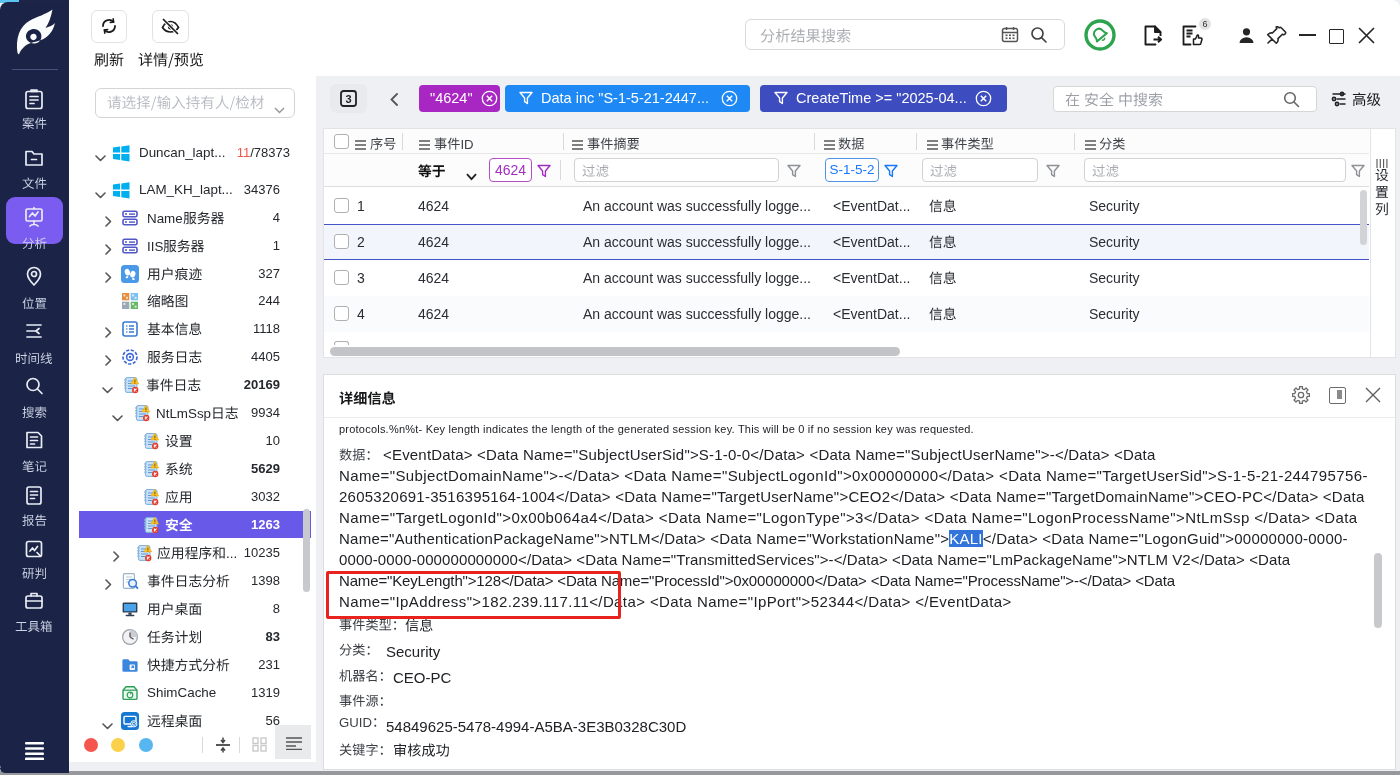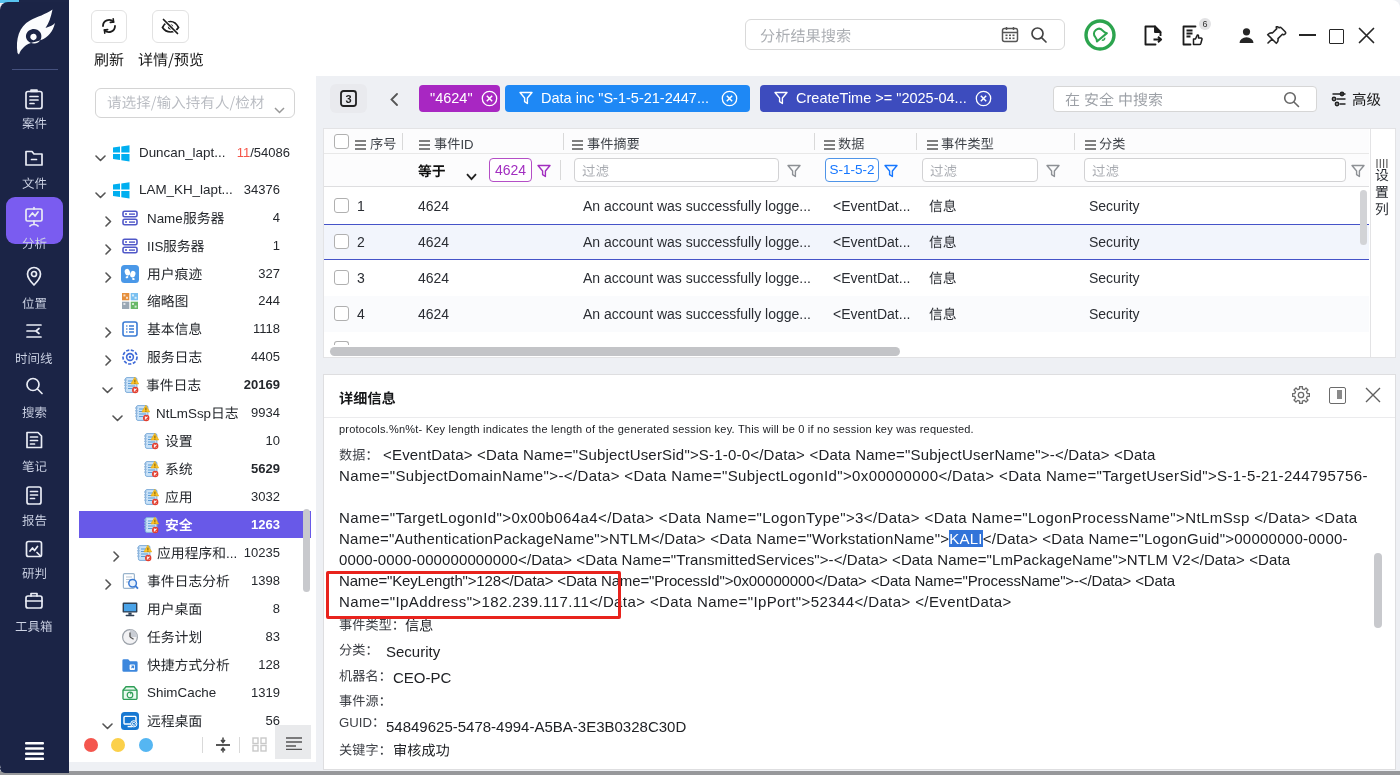--- a/index.html
+++ b/index.html
@@ -176,21 +176,21 @@
       </svg></div>
 <div style="position:absolute;left:112px;top:144px;width:18px;height:18px"><svg width="18" height="18" viewBox="0 0 18 18" xmlns="http://www.w3.org/2000/svg">
         <g fill="#00aff0">
           <polygon points="1,3.6 8,2.6 8,8.6 1,8.6"></polygon>
           <polygon points="9.3,2.4 17.5,1.2 17.5,8.6 9.3,8.6"></polygon>
           <polygon points="1,10 8,10 8,16 1,15"></polygon>
           <polygon points="9.3,10 17.5,10 17.5,17.4 9.3,16.2"></polygon>
         </g>
       </svg></div>
 <div style="position:absolute;left:139px;top:144.5px;font-size:13.4px;color:#25282d;white-space:nowrap;font-weight:400">Duncan_lapt...</div>
-<div style="position:absolute;left:0px;top:145px;left:auto;right:1110px;font-size:13px;white-space:nowrap"><span style="color:#f5564a">11</span><span style="color:#25282d">/54086</span></div>
+<div style="position:absolute;left:0px;top:145px;left:auto;right:1110px;font-size:13px;white-space:nowrap"><span style="color:#f5564a">11</span><span style="color:#25282d">/78373</span></div>
 <div style="position:absolute;left:95px;top:186px;width:11px;height:9px"><svg width="11" height="9" viewBox="0 0 11 9" fill="none" stroke="#555" stroke-width="1.6" stroke-linecap="round" stroke-linejoin="round" xmlns="http://www.w3.org/2000/svg">
         <path d="M1 2 l4.5 4.5 L10 2"></path>
       </svg></div>
 <div style="position:absolute;left:112px;top:181px;width:18px;height:18px"><svg width="18" height="18" viewBox="0 0 18 18" xmlns="http://www.w3.org/2000/svg">
         <g fill="#00aff0">
           <polygon points="1,3.6 8,2.6 8,8.6 1,8.6"></polygon>
           <polygon points="9.3,2.4 17.5,1.2 17.5,8.6 9.3,8.6"></polygon>
           <polygon points="1,10 8,10 8,16 1,15"></polygon>
           <polygon points="9.3,10 17.5,10 17.5,17.4 9.3,16.2"></polygon>
         </g>
@@ -472,30 +472,30 @@
       </svg></div>
 <div style="position:absolute;left:0px;top:601px;left:auto;right:1120px;font-size:13px;color:#25282d;font-weight:normal;white-space:nowrap">8</div>
 <div style="position:absolute;left:121px;top:628px;width:18px;height:18px"><svg width="18" height="18" viewBox="0 0 18 18" xmlns="http://www.w3.org/2000/svg">
         <circle cx="9" cy="9" r="7.4" fill="#f2f2f4" stroke="#9aa0a8" stroke-width="1.2"></circle>
         <path d="M9 9 L9 1.6 A7.4 7.4 0 0 1 16.4 9 Z" fill="#c9cdd4"></path>
         <path d="M9 9 L9 4.4 M9 9 L12.6 11.2" stroke="#555" stroke-width="1.3"></path>
       </svg></div>
 <div style="position:absolute;left:147px;top:628px;"><svg width="55.2" height="14.6" viewBox="0 0 55.2 14.6" style="vertical-align:-2.5px;" xmlns="http://www.w3.org/2000/svg">
         <path d="M4.7 11.7V12.7H13V11.7H9.3V7.5H13.2V6.5H9.3V2.6C10.6 2.4 11.8 2.1 12.7 1.8L11.9 0.9C10.2 1.5 7.2 2.1 4.7 2.4C4.8 2.6 4.9 3 5 3.3C6 3.1 7.2 3 8.3 2.8V6.5H4.2V7.5H8.3V11.7ZM4.1 0.6C3.2 2.7 1.8 4.8 0.3 6.2C0.5 6.4 0.8 7 0.9 7.2C1.5 6.7 2 6.1 2.6 5.4V13.2H3.6V3.8C4.2 2.9 4.7 1.9 5.1 0.9Z M20 6.9C19.9 7.4 19.8 7.8 19.7 8.3H15.5V9.2H19.4C18.6 10.9 17 11.9 14.6 12.3C14.8 12.5 15.1 13 15.2 13.2C17.9 12.6 19.6 11.4 20.5 9.2H24.7C24.4 11 24.2 11.8 23.8 12.1C23.7 12.2 23.5 12.2 23.2 12.2C22.9 12.2 22 12.2 21.1 12.1C21.3 12.4 21.4 12.8 21.5 13.1C22.3 13.1 23.1 13.1 23.5 13.1C24 13.1 24.4 13 24.7 12.7C25.1 12.3 25.4 11.2 25.8 8.7C25.8 8.6 25.8 8.3 25.8 8.3H20.8C20.9 7.9 21 7.4 21 7ZM24.1 2.9C23.3 3.7 22.1 4.3 20.8 4.9C19.7 4.4 18.9 3.8 18.3 3L18.5 2.9ZM19.1 0.5C18.4 1.7 17 3.2 15 4.2C15.3 4.3 15.6 4.7 15.7 4.9C16.4 4.5 17 4.1 17.6 3.6C18.1 4.3 18.8 4.8 19.7 5.3C18 5.8 16.2 6.1 14.4 6.3C14.6 6.5 14.8 7 14.8 7.2C16.9 7 18.9 6.5 20.8 5.8C22.4 6.5 24.3 6.9 26.5 7.1C26.6 6.8 26.8 6.3 27.1 6.1C25.2 6 23.5 5.8 22 5.3C23.6 4.6 24.9 3.6 25.7 2.3L25.1 1.9L24.9 2H19.3C19.6 1.6 19.9 1.2 20.1 0.7Z M29.5 1.4C30.3 2.1 31.2 3 31.7 3.6L32.4 2.9C31.9 2.3 30.9 1.4 30.2 0.8ZM28.2 4.9V5.9H30.4V10.9C30.4 11.5 30 11.9 29.7 12C29.9 12.2 30.2 12.7 30.3 13C30.5 12.7 30.9 12.4 33.5 10.5C33.4 10.3 33.2 9.9 33.2 9.6L31.5 10.8V4.9ZM36.2 0.6V5.1H32.7V6.2H36.2V13.2H37.3V6.2H40.8V5.1H37.3V0.6Z M50.3 2.1V9.6H51.3V2.1ZM53 0.7V11.9C53 12.1 52.9 12.2 52.6 12.2C52.4 12.2 51.6 12.2 50.7 12.2C50.9 12.5 51 13 51.1 13.2C52.3 13.2 53 13.2 53.4 13C53.8 12.9 54 12.6 54 11.9V0.7ZM45.7 1.4C46.4 2 47.2 2.8 47.6 3.4L48.4 2.7C48 2.2 47.1 1.4 46.4 0.9ZM47.8 5.6C47.3 6.7 46.7 7.8 46 8.7C45.7 7.7 45.4 6.6 45.3 5.3L49.6 4.8L49.5 3.8L45.1 4.3C45 3.1 44.9 1.8 44.9 0.6H43.9C43.9 1.9 44 3.2 44.1 4.4L41.9 4.7L42 5.6L44.2 5.4C44.4 7 44.8 8.4 45.2 9.6C44.2 10.7 43.1 11.5 41.9 12.1C42.1 12.3 42.5 12.7 42.7 13C43.7 12.3 44.7 11.6 45.6 10.7C46.2 12.2 47.1 13.2 48 13.2C49 13.2 49.3 12.6 49.5 10.5C49.3 10.4 48.9 10.2 48.7 9.9C48.6 11.5 48.4 12.2 48.1 12.2C47.5 12.2 46.9 11.3 46.3 9.9C47.3 8.7 48.1 7.4 48.8 5.9Z" fill="#25282d"></path>
       </svg></div>
-<div style="position:absolute;left:0px;top:629px;left:auto;right:1120px;font-size:13px;color:#25282d;font-weight:normal;white-space:nowrap">83</div>
+<div style="position:absolute;left:0px;top:629px;left:auto;right:1120px;font-size:13px;color:#25282d;font-weight:bold;white-space:nowrap">83</div>
 <div style="position:absolute;left:121px;top:656px;width:18px;height:18px"><svg width="18" height="18" viewBox="0 0 18 18" xmlns="http://www.w3.org/2000/svg">
         <path d="M1.4 4.6 a1.4 1.4 0 0 1 1.4-1.4 h4.4 l1.8 2 h6.2 a1.4 1.4 0 0 1 1.4 1.4 v7.8 a1.4 1.4 0 0 1-1.4 1.4 h-12.4 a1.4 1.4 0 0 1-1.4-1.4 Z" fill="#3c87dd"></path>
         <rect x="8.6" y="8.6" width="5.4" height="5.4" rx="1" fill="#fff"></rect>
         <path d="M10.4 12.2 l2.2-2.2 m0 2.2 v-2.2 h-2.2" stroke="#3c87dd" stroke-width="1.1" fill="none"></path>
       </svg></div>
 <div style="position:absolute;left:147px;top:656px;"><svg width="82.8" height="14.6" viewBox="0 0 82.8 14.6" style="vertical-align:-2.5px;" xmlns="http://www.w3.org/2000/svg">
         <path d="M2.3 0.6V13.2H3.4V0.6ZM1.1 3.2C1 4.3 0.8 5.9 0.4 6.8L1.2 7.1C1.6 6 1.8 4.4 1.9 3.3ZM3.4 3.1C3.8 3.9 4.3 5 4.4 5.7L5.2 5.3C5 4.6 4.6 3.6 4.1 2.8ZM11.1 6.9H9C9 6.3 9 5.7 9 5.1V3.7H11.1ZM8 0.6V2.7H5.3V3.7H8V5.1C8 5.7 8 6.3 7.9 6.9H4.6V7.9H7.8C7.4 9.6 6.5 11.3 4.1 12.5C4.3 12.7 4.7 13.1 4.8 13.3C7.1 12 8.2 10.3 8.7 8.6C9.5 10.7 10.8 12.4 12.7 13.3C12.8 13 13.2 12.5 13.4 12.3C11.5 11.6 10.2 9.9 9.4 7.9H13.3V6.9H12.1V2.7H9V0.6Z M19.5 8.5C19.3 10.3 18.7 11.8 17.6 12.7C17.8 12.8 18.2 13.1 18.4 13.3C19 12.7 19.5 12 19.9 11.1C20.8 12.7 22.3 13.1 24.4 13.1H26.8C26.9 12.9 27 12.4 27.2 12.2C26.7 12.2 24.8 12.2 24.5 12.2C24 12.2 23.6 12.2 23.2 12.1V10.3H26.3V9.5H23.2V8.2H26.2V6.3H27.2V5.4H26.2V3.6H23.2V2.6H26.8V1.8H23.2V0.6H22.2V1.8H18.8V2.6H22.2V3.6H19.4V4.4H22.2V5.4H18.6V6.3H22.2V7.4H19.4V8.2H22.2V11.9C21.3 11.6 20.7 11 20.2 10C20.3 9.5 20.4 9.1 20.5 8.6ZM25.2 6.3V7.4H23.2V6.3ZM25.2 5.4H23.2V4.4H25.2ZM16.1 0.6V3.3H14.4V4.3H16.1V7.1L14.2 7.7L14.4 8.7L16.1 8.2V12C16.1 12.2 16 12.3 15.9 12.3C15.7 12.3 15.2 12.3 14.6 12.3C14.7 12.6 14.8 13 14.9 13.2C15.7 13.3 16.3 13.2 16.6 13.1C16.9 12.9 17.1 12.6 17.1 12V7.9L18.6 7.4L18.4 6.4L17.1 6.8V4.3H18.6V3.3H17.1V0.6Z M33.7 0.9C34 1.5 34.4 2.4 34.6 2.9H28.5V3.9H32.3C32.1 7.1 31.8 10.7 28.2 12.5C28.5 12.7 28.8 13 29 13.3C31.6 11.9 32.7 9.6 33.1 7.2H38C37.8 10.3 37.5 11.6 37.1 12C37 12.1 36.8 12.1 36.5 12.1C36.1 12.1 35.1 12.1 34.1 12C34.3 12.3 34.5 12.8 34.5 13.1C35.4 13.1 36.3 13.1 36.8 13.1C37.4 13.1 37.7 13 38 12.6C38.6 12.1 38.8 10.6 39.1 6.7C39.2 6.5 39.2 6.2 39.2 6.2H33.3C33.3 5.4 33.4 4.7 33.4 3.9H40.5V2.9H34.7L35.7 2.5C35.5 2 35.1 1.1 34.7 0.5Z M51.2 1.2C51.9 1.7 52.8 2.5 53.2 3L53.9 2.3C53.5 1.8 52.6 1.1 51.9 0.6ZM49.2 0.6C49.2 1.5 49.2 2.3 49.3 3.1H42.2V4.1H49.3C49.7 9.3 50.9 13.3 53.1 13.3C54.2 13.3 54.6 12.6 54.7 10.2C54.5 10 54.1 9.8 53.8 9.6C53.7 11.4 53.6 12.2 53.2 12.2C51.8 12.2 50.8 8.8 50.4 4.1H54.5V3.1H50.4C50.3 2.3 50.3 1.5 50.3 0.6ZM42.2 11.8 42.5 12.8C44.3 12.4 46.9 11.9 49.2 11.3L49.1 10.4L46.2 11V7.2H48.7V6.2H42.6V7.2H45.1V11.2Z M64.5 0.8 63.5 1.2C64.5 3.2 66.2 5.5 67.6 6.7C67.8 6.4 68.2 6.1 68.5 5.9C67 4.8 65.3 2.7 64.5 0.8ZM59.7 0.8C58.9 2.9 57.5 4.9 55.8 6C56.1 6.2 56.5 6.6 56.7 6.8C57.1 6.5 57.4 6.2 57.8 5.8V6.8H60.4C60.1 9.1 59.4 11.3 56.1 12.4C56.3 12.6 56.6 13 56.7 13.3C60.3 12 61.2 9.5 61.5 6.8H65.3C65.1 10.2 64.9 11.6 64.6 12C64.4 12.1 64.3 12.1 64 12.1C63.7 12.1 62.8 12.1 61.9 12C62.1 12.3 62.2 12.8 62.3 13.1C63.1 13.1 64 13.1 64.4 13.1C64.9 13.1 65.2 13 65.5 12.6C66 12.1 66.2 10.5 66.4 6.3C66.4 6.1 66.4 5.8 66.4 5.8H57.8C59 4.5 60.1 2.9 60.8 1.1Z M75.7 2.1V6.3C75.7 8.3 75.5 10.8 74.3 12.7C74.5 12.8 74.9 13.1 75.1 13.2C76.4 11.3 76.6 8.4 76.6 6.3V6.3H79.2V13.2H80.2V6.3H82.2V5.3H76.6V2.8C78.3 2.5 80.1 2 81.4 1.5L80.5 0.7C79.4 1.2 77.4 1.7 75.7 2.1ZM71.9 0.6V3.5H69.8V4.5H71.8C71.3 6.4 70.4 8.6 69.4 9.7C69.6 10 69.9 10.4 70 10.7C70.7 9.7 71.4 8.3 71.9 6.7V13.2H72.9V6.5C73.4 7.2 73.9 8.1 74.1 8.6L74.8 7.8C74.5 7.4 73.4 5.8 72.9 5.2V4.5H74.9V3.5H72.9V0.6Z" fill="#25282d"></path>
       </svg></div>
-<div style="position:absolute;left:0px;top:657px;left:auto;right:1120px;font-size:13px;color:#25282d;font-weight:normal;white-space:nowrap">128</div>
+<div style="position:absolute;left:0px;top:657px;left:auto;right:1120px;font-size:13px;color:#25282d;font-weight:normal;white-space:nowrap">231</div>
 <div style="position:absolute;left:121px;top:684px;width:18px;height:18px"><svg width="18" height="18" viewBox="0 0 18 18" xmlns="http://www.w3.org/2000/svg">
         <path d="M2 6.2 l3-3.4 h8 l3 3.4 v8 a1.2 1.2 0 0 1-1.2 1.2 h-11.6 a1.2 1.2 0 0 1-1.2-1.2 Z" fill="#eafaf0" stroke="#2f9e57" stroke-width="1.4"></path>
         <path d="M2 6.2 h14" stroke="#2f9e57" stroke-width="1.2"></path>
         <circle cx="9" cy="11" r="2.8" fill="none" stroke="#2f9e57" stroke-width="1.2"></circle>
         <path d="M9 8.2 l1.2 1 -1.2 1" fill="none" stroke="#2f9e57" stroke-width="1"></path>
       </svg></div>
 <div style="position:absolute;left:147px;top:684.5px;font-size:13.4px;color:#25282d;white-space:nowrap;font-weight:400">ShimCache</div>
 <div style="position:absolute;left:0px;top:685px;left:auto;right:1120px;font-size:13px;color:#25282d;font-weight:normal;white-space:nowrap">1319</div>
 <div style="position:absolute;left:102px;top:717px;width:11px;height:9px"><svg width="11" height="9" viewBox="0 0 11 9" fill="none" stroke="#555" stroke-width="1.6" stroke-linecap="round" stroke-linejoin="round" xmlns="http://www.w3.org/2000/svg">
         <path d="M1 2 l4.5 4.5 L10 2"></path>
@@ -724,20 +724,21 @@
       </svg></div>
 <div style="position:absolute;left:1329px;top:387px;width:17px;height:17px;border:1.4px solid #6b6b6b;border-radius:2px">
       <div style="position:absolute;left:7px;top:2px;width:5px;height:9px;background:#8a8a8a"></div>
     </div>
 <div style="position:absolute;left:1365px;top:387px;width:16px;height:16px"><svg width="16" height="16" viewBox="0 0 16 16" stroke="#5f5f5f" stroke-width="1.4" xmlns="http://www.w3.org/2000/svg">
         <path d="M1 1 L15 15 M15 1 L1 15"></path>
       </svg></div>
 <div style="position:absolute;left:324px;top:417px;width:1071px;height:1px;background:#ebebed"></div>
 <div style="position:absolute;left:339px;top:418.5px;font-size:11px;color:#202226;white-space:nowrap;line-height:21px;letter-spacing:0.22px">protocols.%n%t- Key length indicates the length of the generated session key. This will be 0 if no session key was requested.</div>
 <div style="position:absolute;left:339px;top:464.5px;font-size:15px;color:#202226;white-space:nowrap;line-height:21px;letter-spacing:0.38px">Name="SubjectDomainName"&gt;-&lt;/Data&gt; &lt;Data Name="SubjectLogonId"&gt;0x00000000&lt;/Data&gt; &lt;Data Name="TargetUserSid"&gt;S-1-5-21-244795756-</div>
+<div style="position:absolute;left:339px;top:485.5px;font-size:15px;color:#202226;white-space:nowrap;line-height:21px;letter-spacing:0.25px">2605320691-3516395164-1004&lt;/Data&gt; &lt;Data Name="TargetUserName"&gt;CEO2&lt;/Data&gt; &lt;Data Name="TargetDomainName"&gt;CEO-PC&lt;/Data&gt; &lt;Data</div>
 <div style="position:absolute;left:339px;top:506.5px;font-size:15px;color:#202226;white-space:nowrap;line-height:21px;letter-spacing:0.4px">Name="TargetLogonId"&gt;0x00b064a4&lt;/Data&gt; &lt;Data Name="LogonType"&gt;3&lt;/Data&gt; &lt;Data Name="LogonProcessName"&gt;NtLmSsp &lt;/Data&gt; &lt;Data</div>
 <div style="position:absolute;left:339px;top:548.5px;font-size:15px;color:#202226;white-space:nowrap;line-height:21px;letter-spacing:0.1px">0000-0000-000000000000&lt;/Data&gt; &lt;Data Name="TransmittedServices"&gt;-&lt;/Data&gt; &lt;Data Name="LmPackageName"&gt;NTLM V2&lt;/Data&gt; &lt;Data</div>
 <div style="position:absolute;left:339px;top:569.5px;font-size:15px;color:#202226;white-space:nowrap;line-height:21px;letter-spacing:-0.15px">Name="KeyLength"&gt;128&lt;/Data&gt; &lt;Data Name="ProcessId"&gt;0x00000000&lt;/Data&gt; &lt;Data Name="ProcessName"&gt;-&lt;/Data&gt; &lt;Data</div>
 <div style="position:absolute;left:339px;top:590.5px;font-size:15px;color:#202226;white-space:nowrap;line-height:21px;letter-spacing:0.4px">Name="IpAddress"&gt;182.239.117.11&lt;/Data&gt; &lt;Data Name="IpPort"&gt;52344&lt;/Data&gt; &lt;/EventData&gt;</div>
 <div style="position:absolute;left:339px;top:443.5px;font-size:15px;color:#202226;white-space:nowrap;line-height:21px;letter-spacing:0.2px"><svg width="39.6" height="14.0" viewBox="0 0 39.6 14.0" style="vertical-align:-2.4px;" xmlns="http://www.w3.org/2000/svg">
         <path d="M5.8 0.8C5.6 1.3 5.2 2.1 4.9 2.5L5.5 2.9C5.8 2.4 6.3 1.8 6.7 1.1ZM1.2 1.1C1.5 1.7 1.9 2.4 2 2.9L2.7 2.6C2.6 2.1 2.3 1.4 1.9 0.9ZM5.4 8.2C5.1 8.9 4.7 9.5 4.2 10C3.7 9.7 3.2 9.5 2.7 9.2C2.9 8.9 3.1 8.6 3.3 8.2ZM1.5 9.6C2.1 9.8 2.8 10.2 3.5 10.5C2.6 11.1 1.6 11.5 0.5 11.8C0.7 12 0.9 12.3 1 12.6C2.2 12.2 3.4 11.7 4.3 11C4.7 11.2 5.1 11.5 5.4 11.7L6.1 11C5.8 10.8 5.4 10.6 5 10.4C5.6 9.6 6.2 8.7 6.5 7.5L6 7.3L5.8 7.4H3.7L4 6.7L3.1 6.5C3 6.8 2.9 7.1 2.7 7.4H0.9V8.2H2.3C2 8.7 1.7 9.2 1.5 9.6ZM3.4 0.5V3H0.7V3.8H3.1C2.5 4.7 1.4 5.5 0.5 5.9C0.7 6.1 0.9 6.4 1.1 6.6C1.9 6.2 2.7 5.5 3.4 4.7V6.3H4.3V4.5C5 4.9 5.8 5.6 6.1 5.9L6.6 5.2C6.3 4.9 5.2 4.2 4.5 3.8H7V3H4.3V0.5ZM8.3 0.6C8 3 7.4 5.2 6.3 6.6C6.6 6.7 6.9 7 7.1 7.2C7.4 6.7 7.7 6.1 8 5.5C8.3 6.7 8.7 7.9 9.2 9C8.4 10.2 7.4 11.2 6 11.9C6.1 12.1 6.4 12.5 6.5 12.7C7.9 12 8.9 11.1 9.6 9.9C10.3 11 11.1 11.9 12.2 12.6C12.3 12.3 12.6 12 12.8 11.8C11.7 11.2 10.9 10.2 10.2 9C10.9 7.6 11.3 6 11.6 4H12.5V3.1H8.8C8.9 2.3 9.1 1.6 9.2 0.8ZM10.7 4C10.5 5.5 10.2 6.9 9.7 8C9.2 6.8 8.8 5.4 8.6 4Z M19.6 8.5V12.7H20.5V12.1H24.5V12.6H25.4V8.5H22.9V6.8H25.8V6H22.9V4.5H25.4V1.1H18.4V5.1C18.4 7.2 18.3 10.1 16.9 12.1C17.1 12.2 17.6 12.5 17.7 12.7C18.8 11 19.2 8.8 19.3 6.8H22V8.5ZM19.4 2H24.4V3.7H19.4ZM19.4 4.5H22V6H19.4L19.4 5.1ZM20.5 11.3V9.3H24.5V11.3ZM15.4 0.5V3.2H13.8V4.1H15.4V7C14.7 7.2 14.1 7.4 13.6 7.5L13.8 8.5L15.4 8V11.4C15.4 11.6 15.3 11.7 15.2 11.7C15 11.7 14.5 11.7 13.9 11.7C14.1 11.9 14.2 12.3 14.2 12.6C15 12.6 15.6 12.6 15.9 12.4C16.2 12.2 16.3 12 16.3 11.4V7.7L17.8 7.2L17.7 6.3L16.3 6.7V4.1H17.8V3.2H16.3V0.5Z M29.7 5.2C30.2 5.2 30.7 4.8 30.7 4.2C30.7 3.6 30.2 3.2 29.7 3.2C29.2 3.2 28.7 3.6 28.7 4.2C28.7 4.8 29.2 5.2 29.7 5.2ZM29.7 11.7C30.2 11.7 30.7 11.3 30.7 10.7C30.7 10.1 30.2 9.7 29.7 9.7C29.2 9.7 28.7 10.1 28.7 10.7C28.7 11.3 29.2 11.7 29.7 11.7Z" fill="#3c3f45"></path>
       </svg>&nbsp;&lt;EventData&gt; &lt;Data Name="SubjectUserSid"&gt;S-1-0-0&lt;/Data&gt; &lt;Data Name="SubjectUserName"&gt;-&lt;/Data&gt; &lt;Data</div>
 <div style="position:absolute;left:339px;top:527.5px;font-size:15px;color:#202226;white-space:nowrap;line-height:21px;letter-spacing:0.25px">Name="AuthenticationPackageName"&gt;NTLM&lt;/Data&gt; &lt;Data Name="WorkstationName"&gt;<span style="background:#3274d9;color:#fff">KALI</span>&lt;/Data&gt; &lt;Data Name="LogonGuid"&gt;00000000-0000-</div>
 <div style="position:absolute;left:339px;top:616px;"><svg width="66.0" height="14.0" viewBox="0 0 66.0 14.0" style="vertical-align:-2.4px;" xmlns="http://www.w3.org/2000/svg">
         <path d="M1.8 9.9V10.7H6.1V11.6C6.1 11.8 6 11.9 5.7 11.9C5.5 11.9 4.7 11.9 3.9 11.9C4 12.1 4.2 12.5 4.3 12.7C5.4 12.7 6.1 12.7 6.5 12.6C6.9 12.4 7.1 12.2 7.1 11.6V10.7H10.2V11.2H11.2V8.9H12.6V8.1H11.2V6.5H7.1V5.5H11V3.2H7.1V2.4H12.3V1.6H7.1V0.5H6.1V1.6H0.9V2.4H6.1V3.2H2.3V5.5H6.1V6.5H1.9V7.2H6.1V8.1H0.6V8.9H6.1V9.9ZM3.2 3.9H6.1V4.8H3.2ZM7.1 3.9H10V4.8H7.1ZM7.1 7.2H10.2V8.1H7.1ZM7.1 8.9H10.2V9.9H7.1Z M17.4 7.1V8.1H21.2V12.7H22.2V8.1H25.8V7.1H22.2V4.2H25.2V3.2H22.2V0.7H21.2V3.2H19.4C19.6 2.6 19.7 2 19.9 1.4L18.9 1.2C18.6 2.9 18 4.6 17.3 5.7C17.5 5.8 17.9 6.1 18.1 6.2C18.5 5.7 18.8 5 19.1 4.2H21.2V7.1ZM16.7 0.6C16 2.6 14.9 4.6 13.6 5.8C13.8 6.1 14.1 6.6 14.2 6.8C14.6 6.4 15 5.8 15.4 5.3V12.6H16.4V3.7C16.9 2.8 17.3 1.8 17.7 0.9Z M36.2 0.8C35.9 1.3 35.4 2.1 34.9 2.6L35.7 2.9C36.2 2.5 36.8 1.8 37.3 1.1ZM28.8 1.2C29.3 1.7 29.9 2.5 30.2 3L31.1 2.6C30.8 2.1 30.2 1.3 29.6 0.8ZM32.5 0.5V3.1H27.4V4H31.7C30.6 5.1 28.8 6 27.1 6.5C27.3 6.7 27.6 7 27.7 7.3C29.5 6.7 31.3 5.7 32.5 4.4V6.6H33.5V4.6C35.1 5.5 37.1 6.5 38.2 7.2L38.7 6.4C37.6 5.8 35.7 4.8 34.1 4H38.7V3.1H33.5V0.5ZM32.5 6.9C32.4 7.4 32.4 7.9 32.2 8.3H27.3V9.3H31.9C31.2 10.5 29.9 11.3 27 11.8C27.2 12 27.4 12.4 27.5 12.7C30.8 12.1 32.3 11 33 9.3C34 11.2 35.8 12.3 38.5 12.7C38.6 12.4 38.9 12 39.1 11.7C36.7 11.5 34.9 10.6 34 9.3H38.8V8.3H33.3C33.4 7.9 33.5 7.4 33.6 6.9Z M48 1.3V5.7H48.9V1.3ZM50.5 0.6V6.5C50.5 6.7 50.4 6.7 50.2 6.7C50 6.8 49.3 6.8 48.6 6.7C48.7 7 48.9 7.4 48.9 7.6C49.8 7.6 50.5 7.6 50.9 7.5C51.3 7.3 51.4 7.1 51.4 6.5V0.6ZM44.7 1.9V3.8H43.1V3.7V1.9ZM40.5 3.8V4.6H42.1C41.9 5.5 41.5 6.4 40.4 7.1C40.6 7.3 40.9 7.6 41 7.8C42.4 7 42.9 5.8 43 4.6H44.7V7.5H45.7V4.6H47.2V3.8H45.7V1.9H46.9V1.1H40.9V1.9H42.2V3.7V3.8ZM45.8 7.2V8.7H41.6V9.6H45.8V11.3H40.2V12.2H52.2V11.3H46.8V9.6H50.8V8.7H46.8V7.2Z M56.1 5.2C56.6 5.2 57.1 4.8 57.1 4.2C57.1 3.6 56.6 3.2 56.1 3.2C55.6 3.2 55.1 3.6 55.1 4.2C55.1 4.8 55.6 5.2 56.1 5.2ZM56.1 11.7C56.6 11.7 57.1 11.3 57.1 10.7C57.1 10.1 56.6 9.7 56.1 9.7C55.6 9.7 55.1 10.1 55.1 10.7C55.1 11.3 55.6 11.7 56.1 11.7Z" fill="#3c3f45"></path>

